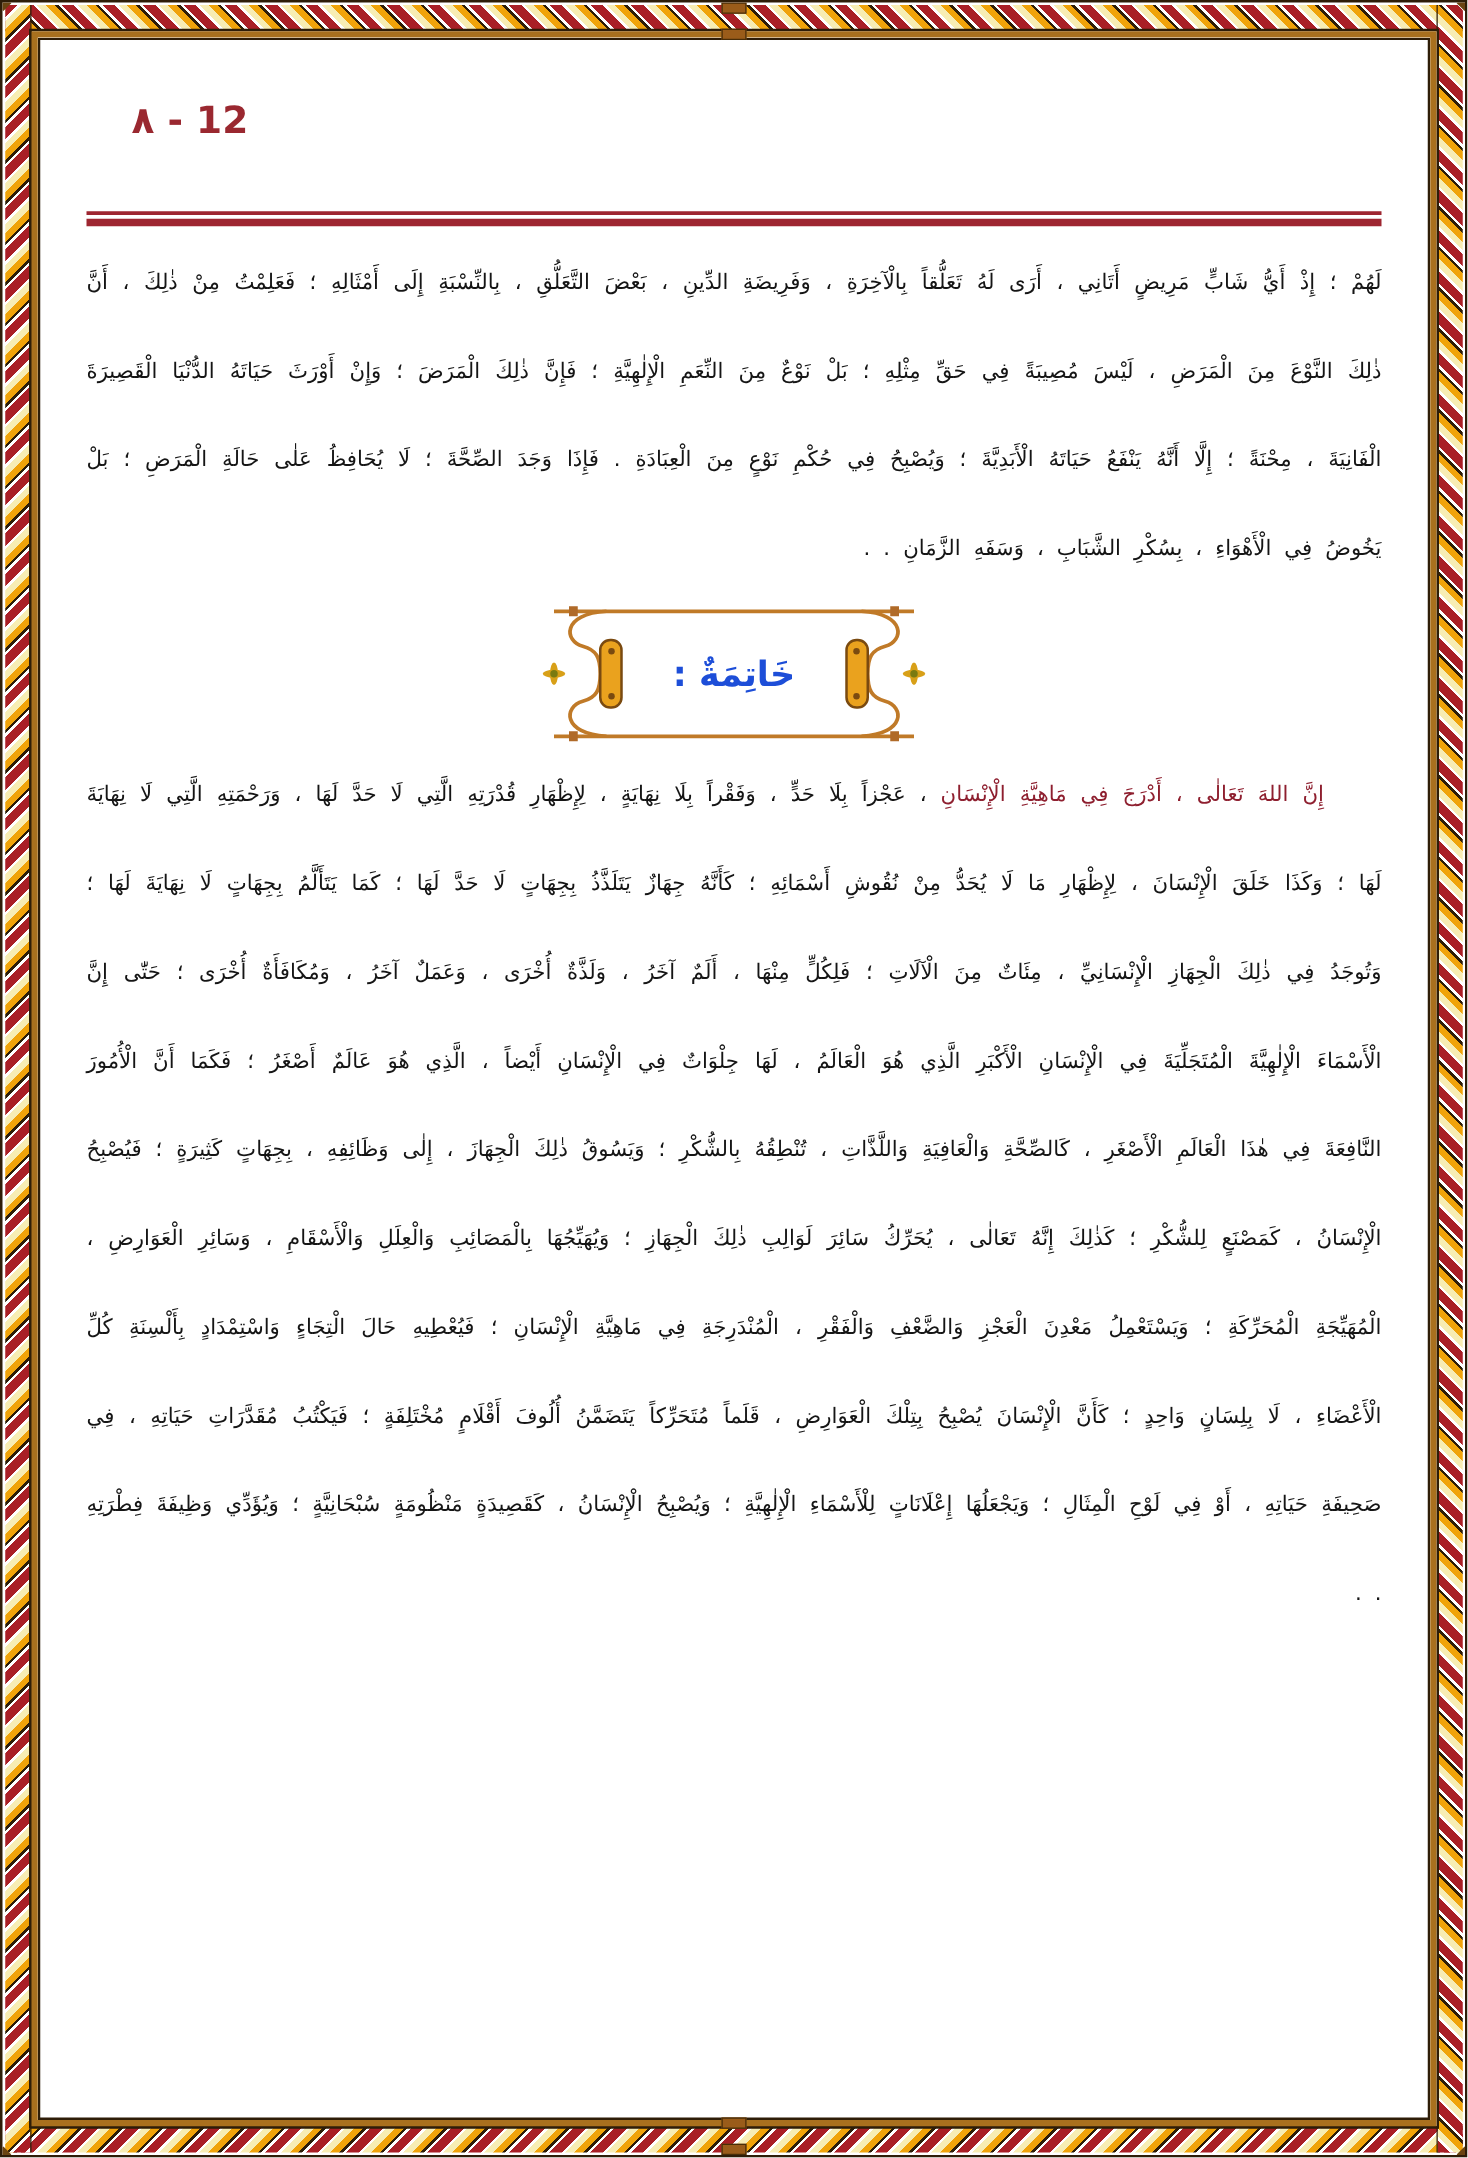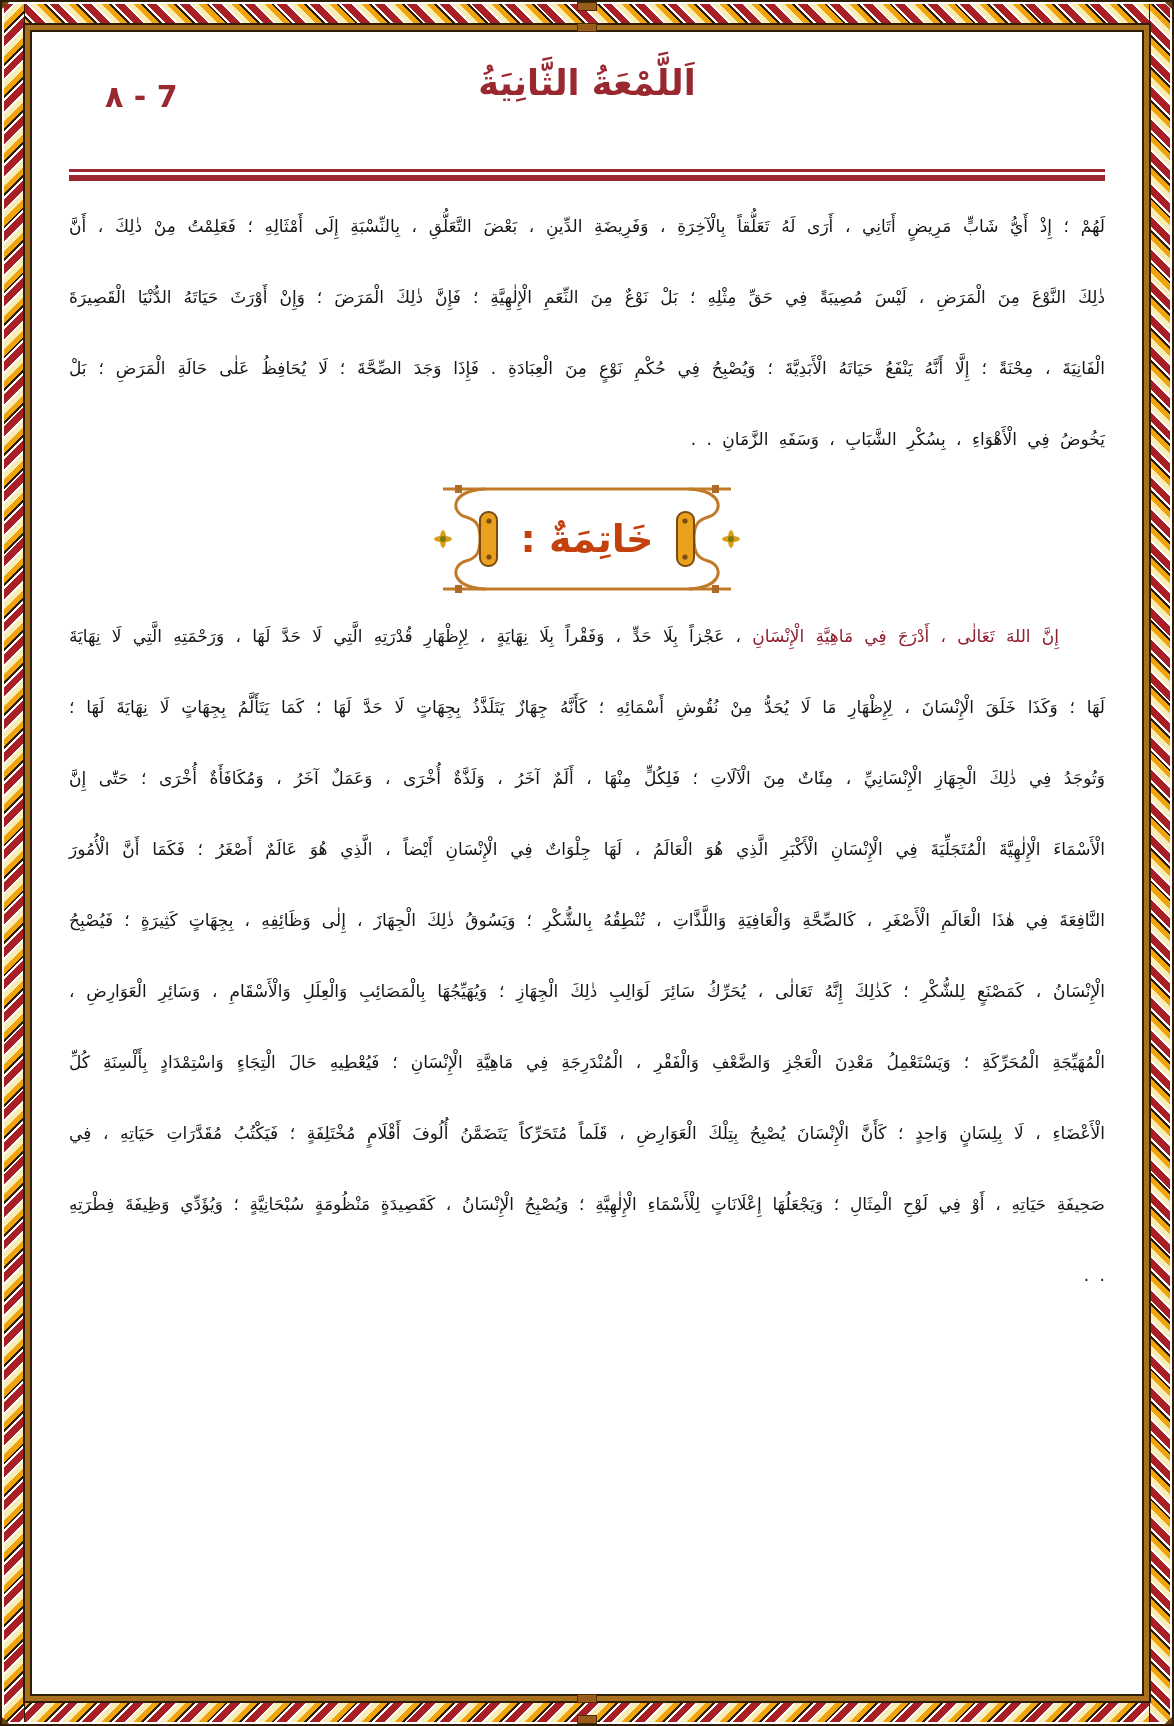--- a/index.html
+++ b/index.html
@@ -51,21 +51,21 @@
   .double-rule::after{content:"";position:absolute;left:0;right:0;top:3px;height:6px;background:#9e2631;}
 
   .body-text{font-size:17px;line-height:71px;text-align:justify;color:#151515;word-spacing:5px;margin:0;}
   .closing{text-indent:46px;}
   .lead-red{color:#8e1f2f;font-weight:normal;}
 
   
   .khatimah{position:relative;width:312px;height:120px;margin:4px auto 2px auto;}
   .khatimah svg{position:absolute;inset:0;}
   .khatimah-label{position:absolute;inset:0;display:flex;align-items:center;justify-content:center;
-    font-size:38px;font-weight:bold;color:#c2410c;}
+    font-size:28px;font-weight:bold;color:#1d4ed8;}
 </style>
 </head>
 <body>
 
 <div class="page">
 
   <div class="band band-h band-top"></div>
   <div class="band band-h band-bottom"></div>
   <div class="band band-v band-left"></div>
   <div class="band band-v band-right"></div>
@@ -75,22 +75,21 @@
   <div class="pin pin-bl"></div>
   <div class="pin pin-br"></div>
   <div class="tab tab-t-out"></div>
   <div class="tab tab-t-in"></div>
   <div class="tab tab-b-out"></div>
   <div class="tab tab-b-in"></div>
 
   <div class="content">
 
     <div class="header">
-      <div class="page-title">اَللَّمْعَةُ الثَّانِيَةُ</div>
-      <div class="page-number">7 - ٨</div>
+      <div class="page-number">12 - ٨</div>
     </div>
 
     <div class="double-rule"></div>
 
     <p class="body-text">لَهُمْ ؛ إِذْ أَيُّ شَابٍّ مَرِيضٍ أَتَانِي ، أَرَى لَهُ تَعَلُّقاً بِالْآخِرَةِ ، وَفَرِيضَةِ الدِّينِ ، بَعْضَ التَّعَلُّقِ ، بِالنِّسْبَةِ إِلَى أَمْثَالِهِ ؛ فَعَلِمْتُ مِنْ ذٰلِكَ ، أَنَّ ذٰلِكَ النَّوْعَ مِنَ الْمَرَضِ ، لَيْسَ مُصِيبَةً فِي حَقِّ مِثْلِهِ ؛ بَلْ نَوْعٌ مِنَ النِّعَمِ الْإِلٰهِيَّةِ ؛ فَإِنَّ ذٰلِكَ الْمَرَضَ ؛ وَإِنْ أَوْرَثَ حَيَاتَهُ الدُّنْيَا الْقَصِيرَةَ الْفَانِيَةَ ، مِحْنَةً ؛ إِلَّا أَنَّهُ يَنْفَعُ حَيَاتَهُ الْأَبَدِيَّةَ ؛ وَيُصْبِحُ فِي حُكْمِ نَوْعٍ مِنَ الْعِبَادَةِ . فَإِذَا وَجَدَ الصِّحَّةَ ؛ لَا يُحَافِظُ عَلٰى حَالَةِ الْمَرَضِ ؛ بَلْ يَخُوضُ فِي الْأَهْوَاءِ ، بِسُكْرِ الشَّبَابِ ، وَسَفَهِ الزَّمَانِ . .</p>
 
     <div class="khatimah">
       <svg viewBox="0 0 312 120" width="312" height="120">
         <line x1="12" y1="10" x2="300" y2="10" stroke="#c07a28" stroke-width="3"></line>
         <line x1="12" y1="110" x2="300" y2="110" stroke="#c07a28" stroke-width="3"></line>

